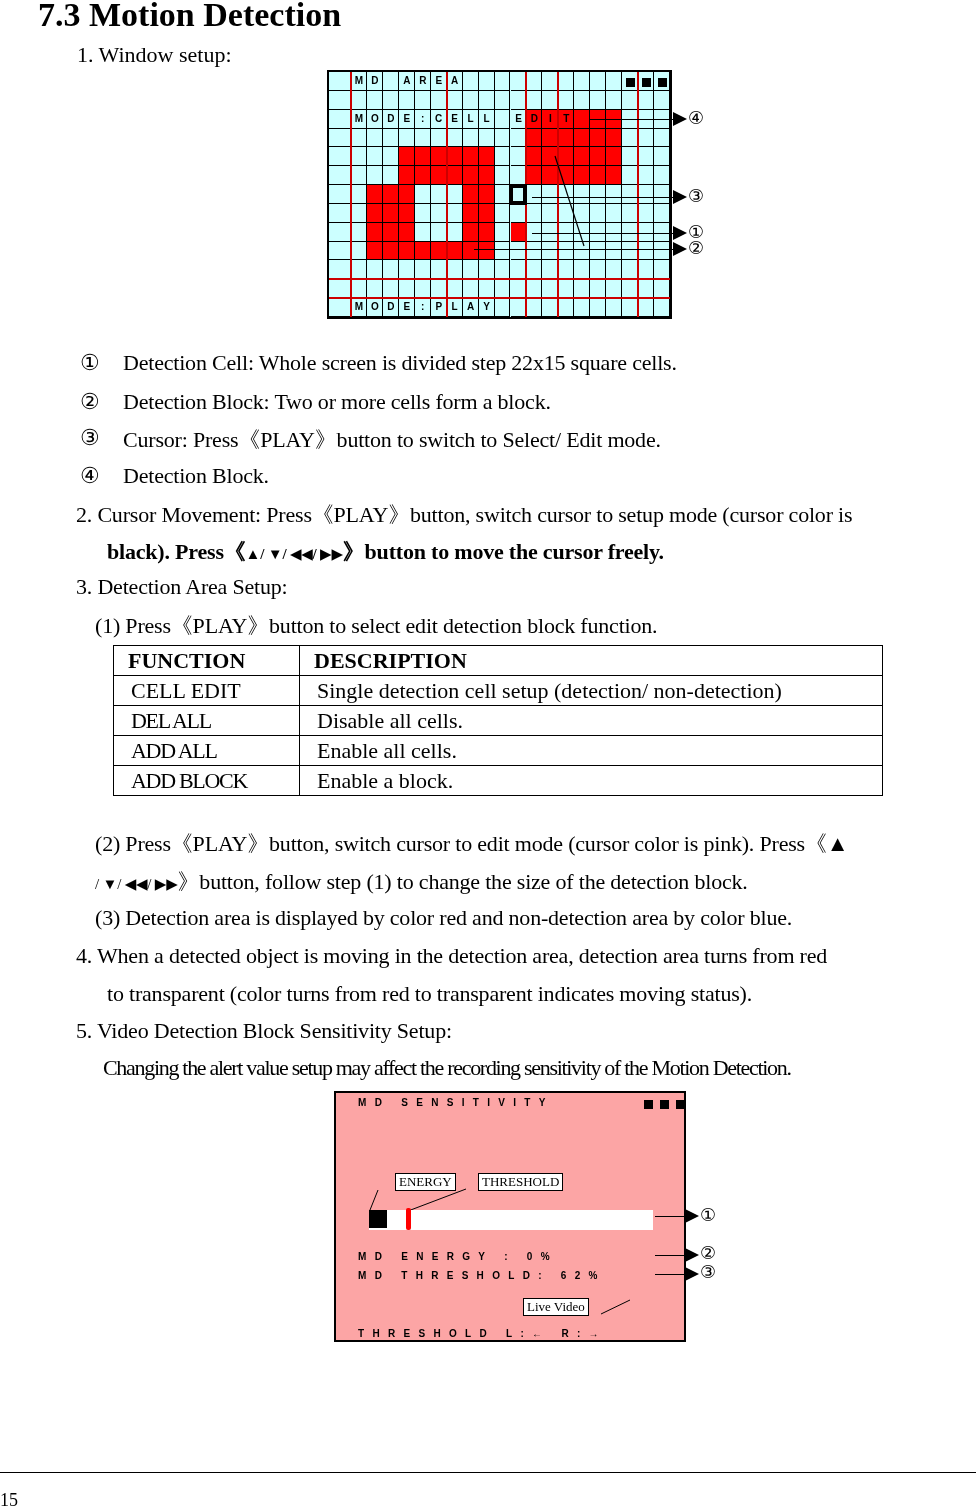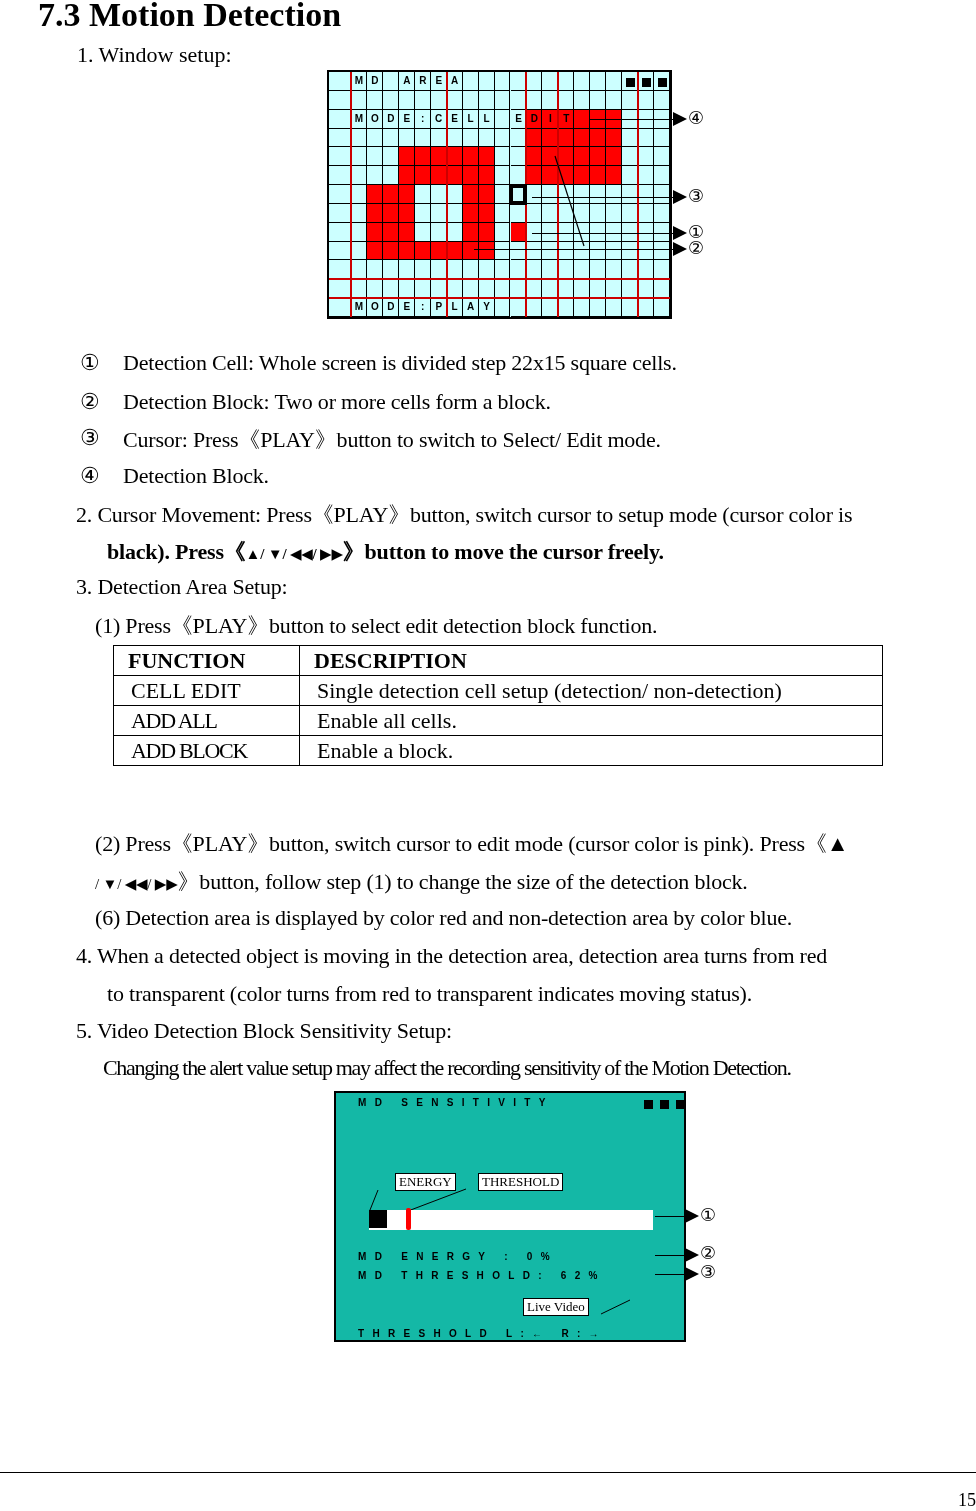--- a/index.html
+++ b/index.html
@@ -26,26 +26,26 @@
   .arrow { position: absolute; width: 0; height: 0; border-top: 7px solid transparent; border-bottom: 7px solid transparent; border-left: 14px solid #000; }
   .hline { position: absolute; height: 1px; background: #000; }
 
   
   table.func { position: absolute; left: 113px; top: 645px; width: 770px; border-collapse: collapse; font-size: 22px; }
   table.func td, table.func th { border: 1px solid #000; padding: 0 0 0 17px; height: 29px; line-height: 27px; text-align: left; white-space: nowrap; }
   table.func th { font-weight: bold; padding-left: 14px; }
   table.func td.c1, table.func th.c1 { width: 168px; }
 
   
-  .panel { left: 334px; top: 1091px; width: 352px; height: 251px; border: 2px solid #000; box-sizing: border-box; background: #14b8a6; }
+  .panel { left: 334px; top: 1091px; width: 352px; height: 251px; border: 2px solid #000; box-sizing: border-box; background: #fca5a5; }
   .ptext { position: absolute; font-family: "Liberation Sans", "DejaVu Sans", sans-serif; font-weight: bold; font-size: 10px; letter-spacing: 8.3px; white-space: nowrap; }
   .boxlabel { position: absolute; background: #fff; border: 1px solid #000; font-size: 13px; padding: 0 3px; line-height: 16px; white-space: nowrap; }
 
   .footer-line { left: 0; top: 1472px; width: 976px; height: 1px; background: #000; }
-  .pagenum { left: 0; width: 976px; top: 1490px; text-align: right; font-size: 18px; }
+  .pagenum { left: 0; width: 976px; top: 1490px; text-align: left; font-size: 18px; }
 </style>
 </head>
 <body>
 
 <div class="abs h1">7.3 Motion Detection</div>
 <div class="abs txt" style="left:77px; top:42px;">1. Window setup:</div>
 
 <div class="abs grid" id="grid">
     <div class="cell" style="left: 0px; top: 0px; width: 22px; height: 18.8462px;"></div>
     <div class="cell" style="left: 22px; top: 0px; width: 15.95px; height: 18.8462px;"></div>
@@ -402,35 +402,39 @@
   <tbody>
       <tr>
     <th class="c1">FUNCTION</th>
     <th>DESCRIPTION</th>
   </tr>
   <tr>
     <td class="c1">CELL EDIT</td>
     <td>Single detection cell setup (detection/ non-detection)</td>
   </tr>
   <tr>
+    <td class="c1 tight">DEL ALL</td>
+    <td>Disable all cells.</td>
+  </tr>
+  <tr>
     <td class="c1 tight">ADD ALL</td>
     <td>Enable all cells.</td>
   </tr>
   <tr>
     <td class="c1 tight">ADD BLOCK</td>
     <td>Enable a block.</td>
   </tr>
 </tbody>
   </table>
 
 <div class="abs cond" style="left:95px; top:829px;">(2) Press《PLAY》button, switch cursor to edit mode (cursor color is pink). Press《▲</div>
 <div class="abs cond" style="left:95px; top:867px;">
   <span class="tri">/ ▼/ ◀◀/  ▶▶</span><span>》button, follow step (1) to change the size of the detection block.</span>
 </div>
-<div class="abs cond" style="left:95px; top:905px;">(6) Detection area is displayed by color red and non-detection area by color blue.</div>
+<div class="abs cond" style="left:95px; top:905px;">(3) Detection area is displayed by color red and non-detection area by color blue.</div>
 
 <div class="abs cond" style="left:76px; top:943px;">4. When a detected object is moving in the detection area, detection area turns from red</div>
 <div class="abs cond" style="left:107px; top:981px;">to transparent (color turns from red to transparent indicates moving status).</div>
 
 <div class="abs cond" style="left:76px; top:1018px;">5. Video Detection Block Sensitivity Setup:</div>
 <div class="abs cond tight" style="left:103px; top:1055px;">Changing the alert value setup may affect the recording sensitivity of the Motion Detection.</div>
 
 <div class="abs panel">
   <div class="ptext" style="left:22px; top:4px;">MD  SENSITIVITY</div>
   <div class="sq" style="left:308px; top:7px;"></div>

